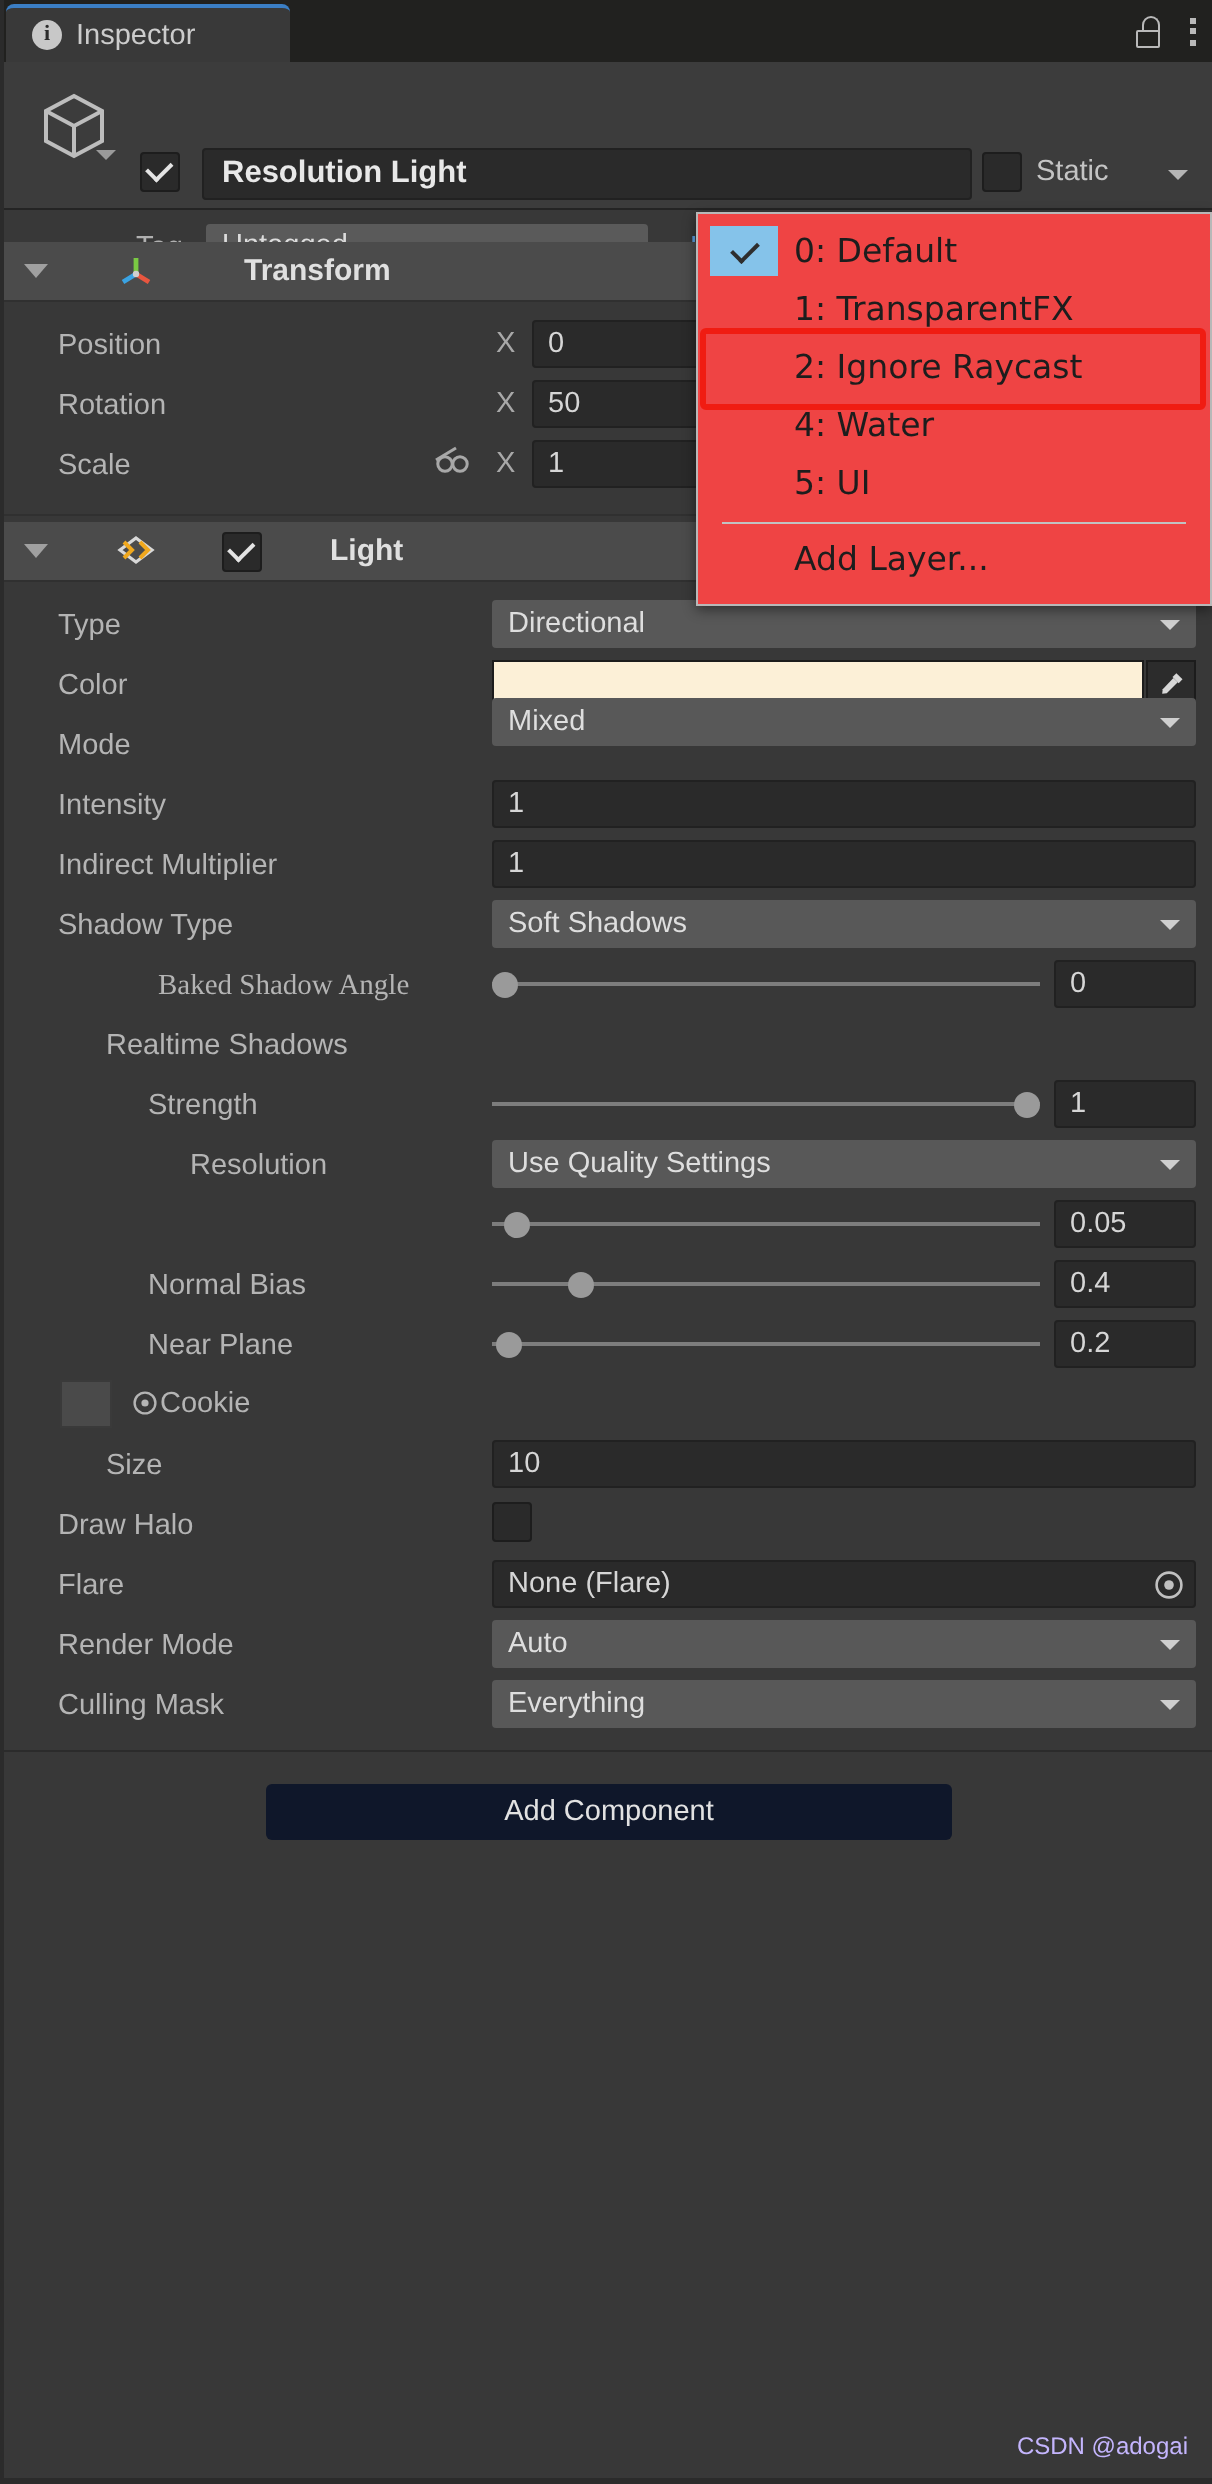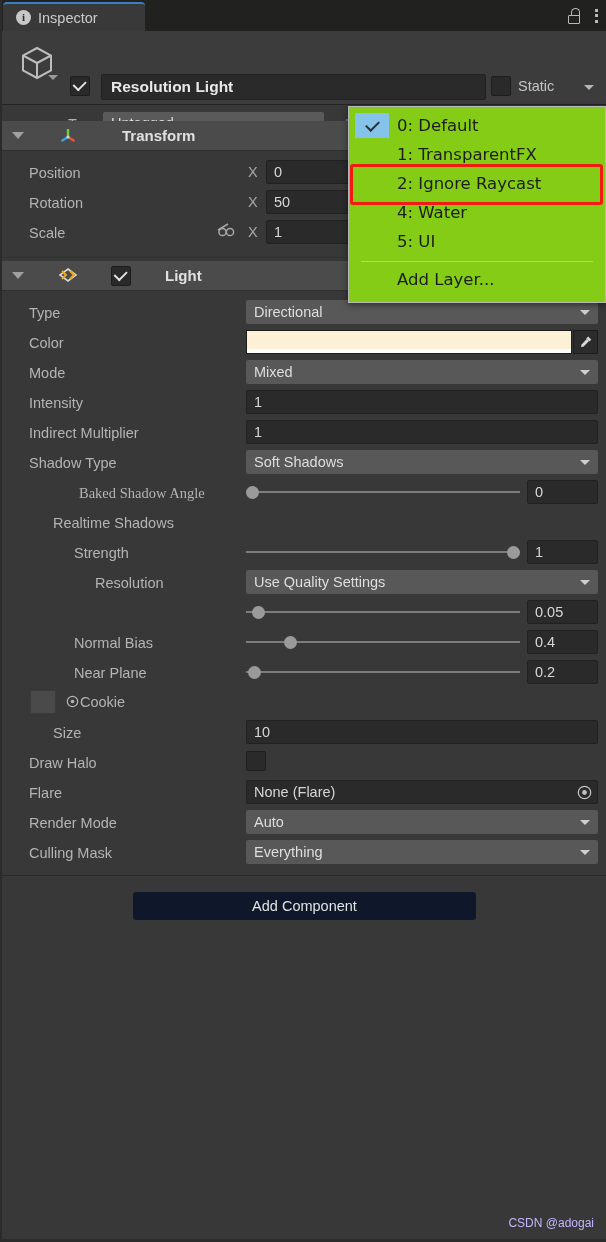--- a/index.html
+++ b/index.html
@@ -148,21 +148,21 @@
   .addcomp-zone { position:absolute; left:0; width:606px; background:#383838; }
   .addcomp-btn {
     position:absolute; left:133px; width:343px; height:28px;
     background:#0f172a; border-radius:3px; color:#e2e2e2; font-size:14.5px;
     display:flex; align-items:center; justify-content:center;
   }
 
   
   .layer-menu {
     position:absolute; left:348px; top:106px; width:258px; height:197px;
-    background:#84cc16; border:1px solid #b8b8b8;
+    background:#ef4444; border:1px solid #b8b8b8;
     box-shadow:0 2px 6px rgba(0,0,0,.45);
     z-index:50;
   }
   .layer-menu-item {
     position:relative; height:29px; display:flex; align-items:center;
     color:#1d1d1d; font-size:16.5px; padding-left:48px;
     font-family:"DejaVu Sans", sans-serif;
   }
   .layer-check-box {
     position:absolute; left:6px; top:2px; width:34px; height:25px; background:#85c3ea;
@@ -338,21 +338,21 @@
   <div style="position:absolute;left:573px;top:330px;width:25px;height:24px;background:#2c2c2c;border:1px solid #1c1c1c;display:flex;align-items:center;justify-content:center;">
     <svg viewBox="0 0 16 16" style="width:14px;height:14px;">
       <path d="M10.5 1.8 L14 5.3 L11.8 7.5 L8.3 4 Z" fill="#d8d8d8"></path>
       <path d="M8.8 4.5 L11.3 7 L5 13.3 L2.4 13.6 L2.7 11 Z" fill="#d8d8d8"></path>
     </svg>
   </div>
 
   <div class="row" style="top:358px;">
     <span class="lbl" style="margin-left:29px;">Mode</span>
   </div>
-  <div class="popup" style="left:246px;top:360px;width:352px;">
+  <div class="popup" style="left:246px;top:349px;width:352px;">
     <span>Mixed</span>
     <span class="dd-caret"></span>
   </div>
 
   <div class="row" style="top:388px;">
     <span class="lbl" style="margin-left:29px;">Intensity</span>
   </div>
   <div class="field" style="left:246px;top:390px;width:352px;">1</div>
 
   <div class="row" style="top:418px;">

